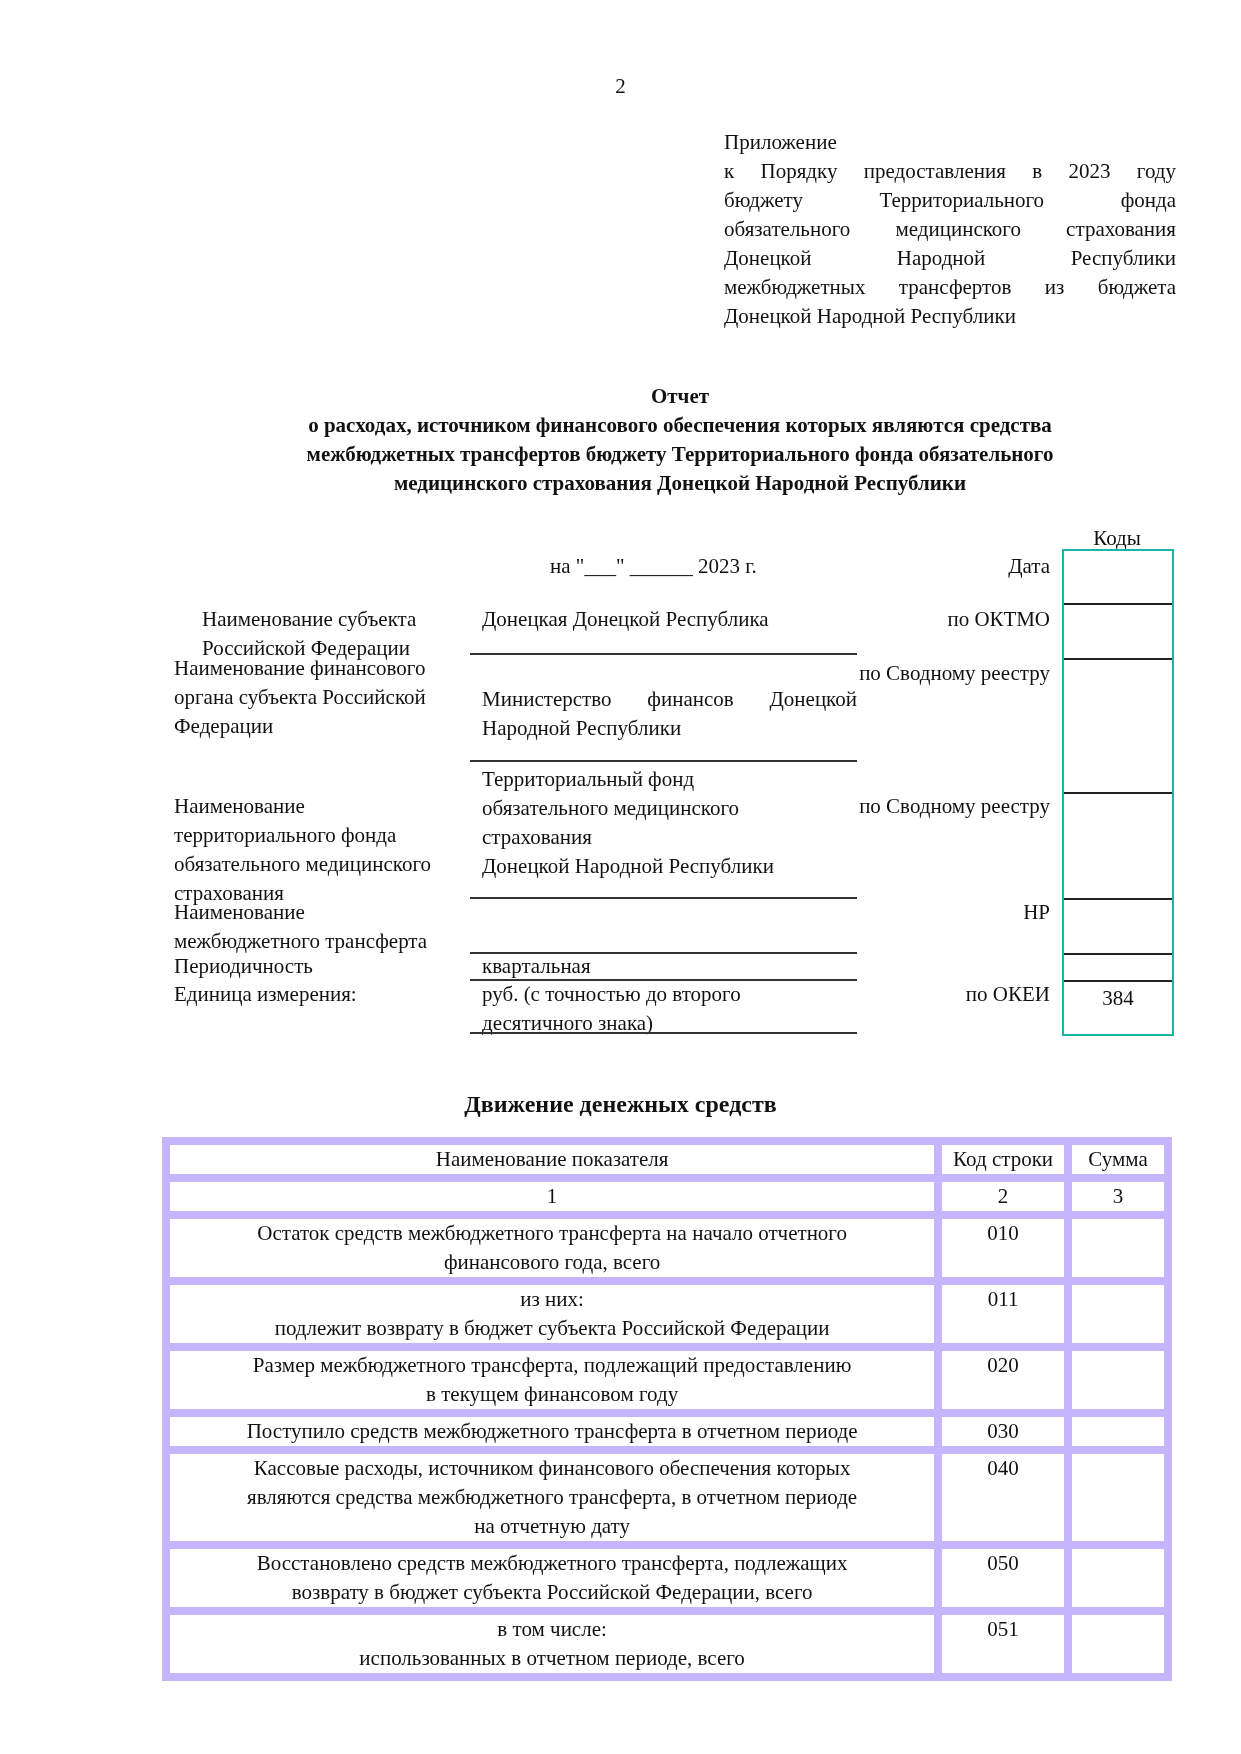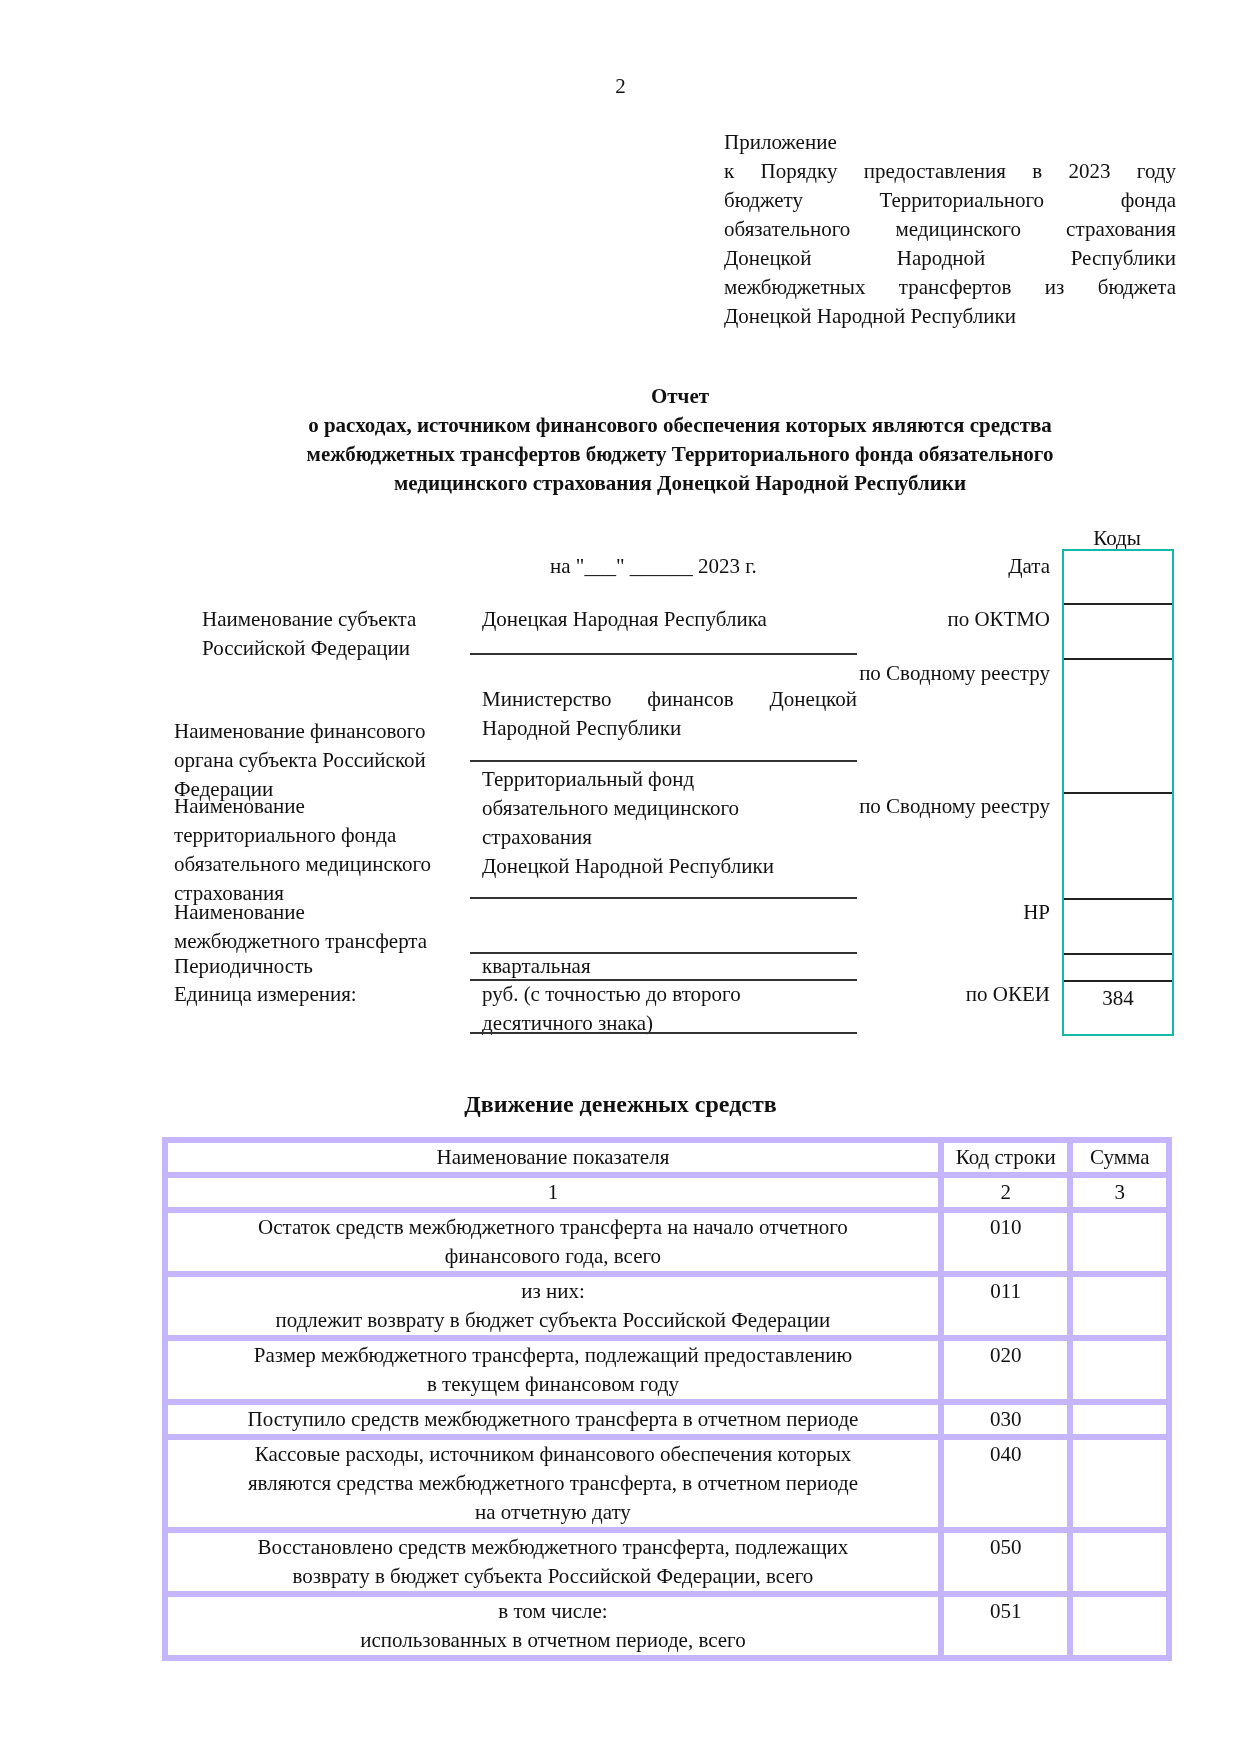--- a/index.html
+++ b/index.html
@@ -15,21 +15,21 @@
   .codes-hdr { left:1062px; width:110px; top:524px; text-align:center; }
   .codes-box { left:1062px; width:108px; border:2px solid #14b8a6; }
   .codes-cell { position:absolute; left:0; right:0; border-top:2px solid #222; text-align:center; }
   .lbl-right { text-align:right; width:220px; left:830px; }
   .lbl-left { left:174px; width:290px; }
   .val { left:482px; width:375px; }
   .uline { position:absolute; left:470px; width:387px; height:0; border-top:2px solid #333; }
   .justify { text-align:justify; text-align-last:justify; }
   .section-title { left:0; width:1241px; top:1090px; text-align:center; font-weight:bold; font-size:24px; }
   table.flow { position:absolute; left:162px; top:1137px; width:1010px; border-collapse:collapse; }
-  table.flow td, table.flow th { border:6px solid #c4b5fd; padding:0 10px; vertical-align:top; font-weight:normal; }
+  table.flow td, table.flow th { border:8px solid #c4b5fd; padding:0 10px; vertical-align:top; font-weight:normal; }
   table.flow th { text-align:center; }
   .c1 { width:830px; } .c2 { width:128px; text-align:center; } .c3 { width:80px; }
   .row-text div { white-space:nowrap;text-align:center; }
 </style>
 </head>
 <body>
 
 <div class="abs page-num">2</div>
 
 <div class="abs appendix">
@@ -68,25 +68,25 @@
   <div class="codes-cell" style="top:347px; height:55px;"></div>
   <div class="codes-cell" style="top:402px; height:27px;"></div>
   <div class="codes-cell" style="top:429px; height:52px; line-height:29px; padding-top:2px;">384</div>
 </div>
 
 <div class="abs lbl-left" style="top:605px;margin-left:28px;">
   <div>Наименование субъекта</div>
   <div>Российской Федерации</div>
 </div>
 <div class="abs val" style="top:605px;">
-  <div>Донецкая Народная Республика</div>
+  <div>Донецкая Донецкой Республика</div>
 </div>
 <div class="uline" style="top:653px;"></div>
 
-<div class="abs lbl-left" style="top:717px;">
+<div class="abs lbl-left" style="top:654px;">
   <div>Наименование финансового</div>
   <div>органа субъекта Российской</div>
   <div>Федерации</div>
 </div>
 <div class="abs val" style="top:685px;">
   <div class="justify">Министерство финансов Донецкой</div>
   <div>Народной Республики</div>
 </div>
 <div class="uline" style="top:760px;"></div>
 

